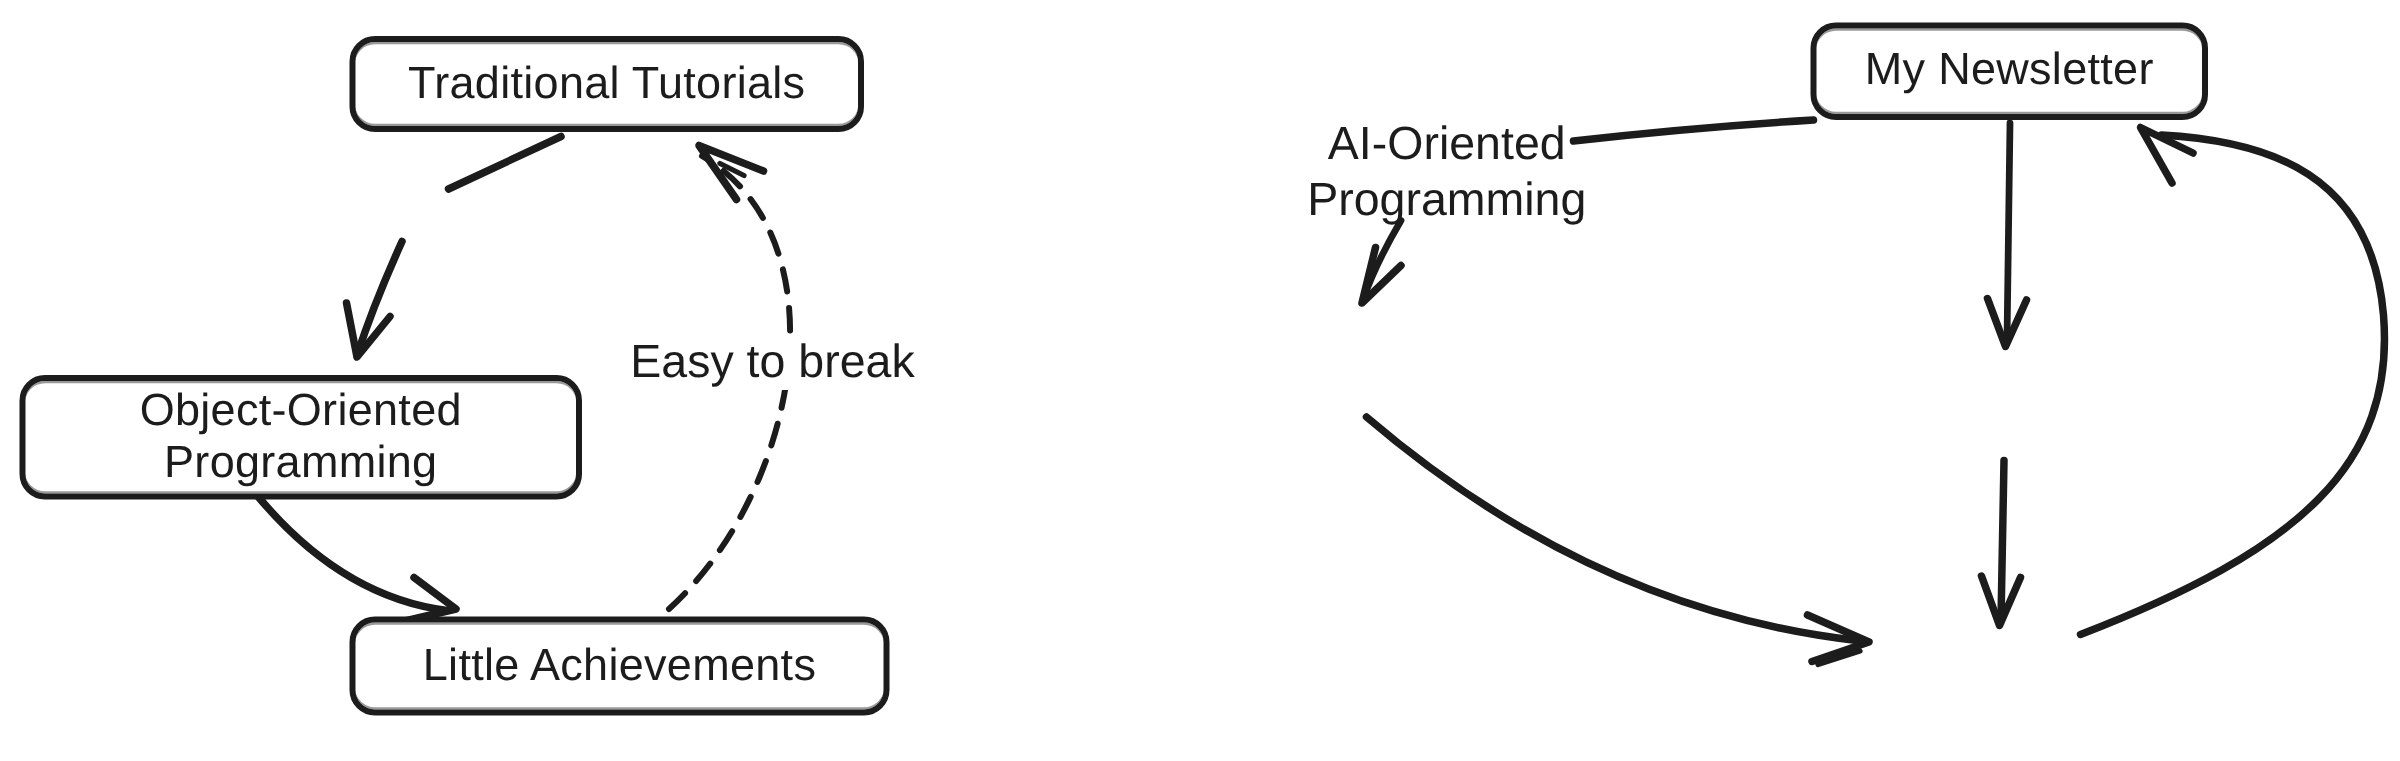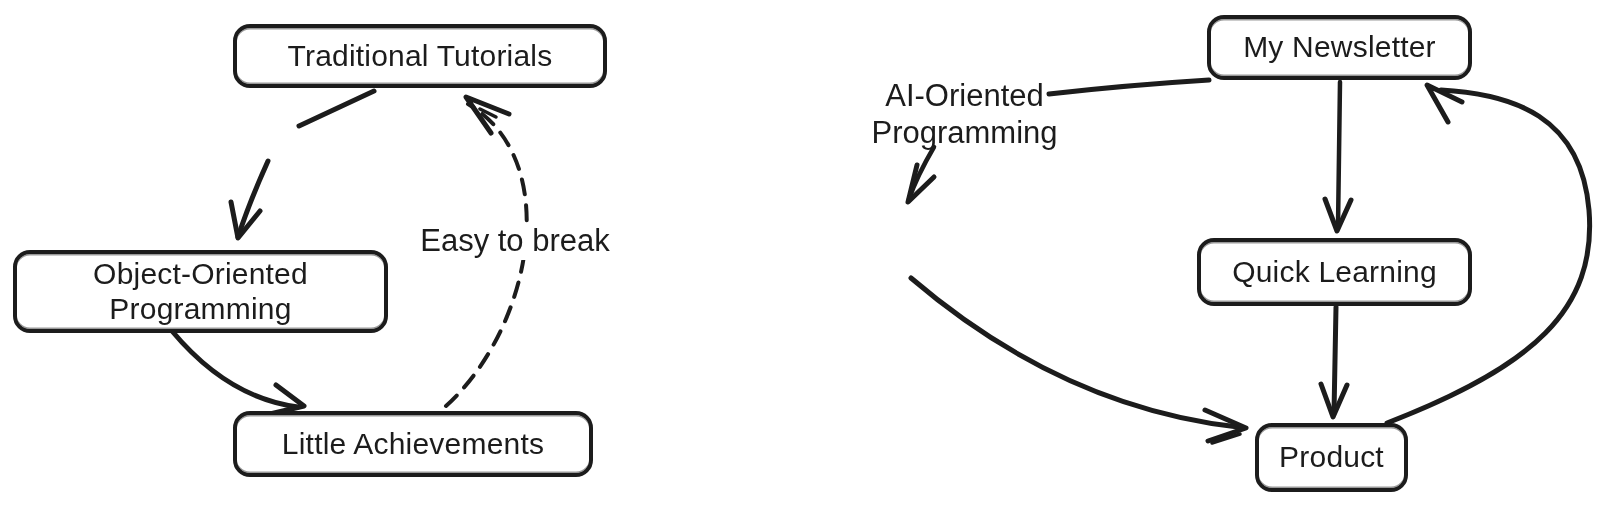--- a/index.html
+++ b/index.html
@@ -29,21 +29,21 @@
     box-shadow: inset 0 2px 0 -0.5px rgba(28,28,28,0.45),
                 inset 0 -2px 0 -0.5px rgba(28,28,28,0.45);
   }
   .edge-label {
     position:absolute; font-size:31px; line-height:1.18;
     text-align:center; white-space:normal;
   }
   .masked { background:var(--bg); }
 
   
-  #n-tt  { left:233px; top:24px;  width:374px; height:64px; }
+  #n-tt  { left:233px; top:24px;  width:343px; height:64px; }
   #n-oop { left:13px;  top:250px; width:375px; height:83px; }
   #n-la  { left:233px; top:411px; width:360px; height:66px; }
   #n-mn  { left:1207px;top:15px;  width:265px; height:65px; }
   #n-lmc { left:685px; top:206px; width:457px; height:71px; }
   #n-ql  { left:1197px;top:238px; width:275px; height:68px; }
   #n-pr  { left:1255px;top:423px; width:153px; height:69px; }
 
   
   #l-heb { left:140px;  top:129px; width:280px; }
   #l-etb { left:415px;  top:223px; width:200px; }
@@ -96,19 +96,17 @@
       <path class="shaft" d="M 1387,423 C 1532,367 1597,310 1589,210 C 1581,116 1513,94 1441,90"></path>
       <path class="head" d="M 1462,102 L 1427,85 L 1448,122"></path>
     </g>
   </svg>
 
   <div class="node" id="n-tt">Traditional Tutorials</div>
   <div class="node" id="n-la">Little Achievements</div>
   <div class="node" id="n-oop">Object-Oriented Programming</div>
 
   <div class="node" id="n-mn">My Newsletter</div>
-  <div class="node" id="n-ql">Quick Learning</div>
-  <div class="node" id="n-pr">Product</div>
 
   <div class="edge-label masked" id="l-etb">Easy to break</div>
   <div class="edge-label" id="l-aip">AI-Oriented Programming</div>
 
 </div>
 
 </body></html>

